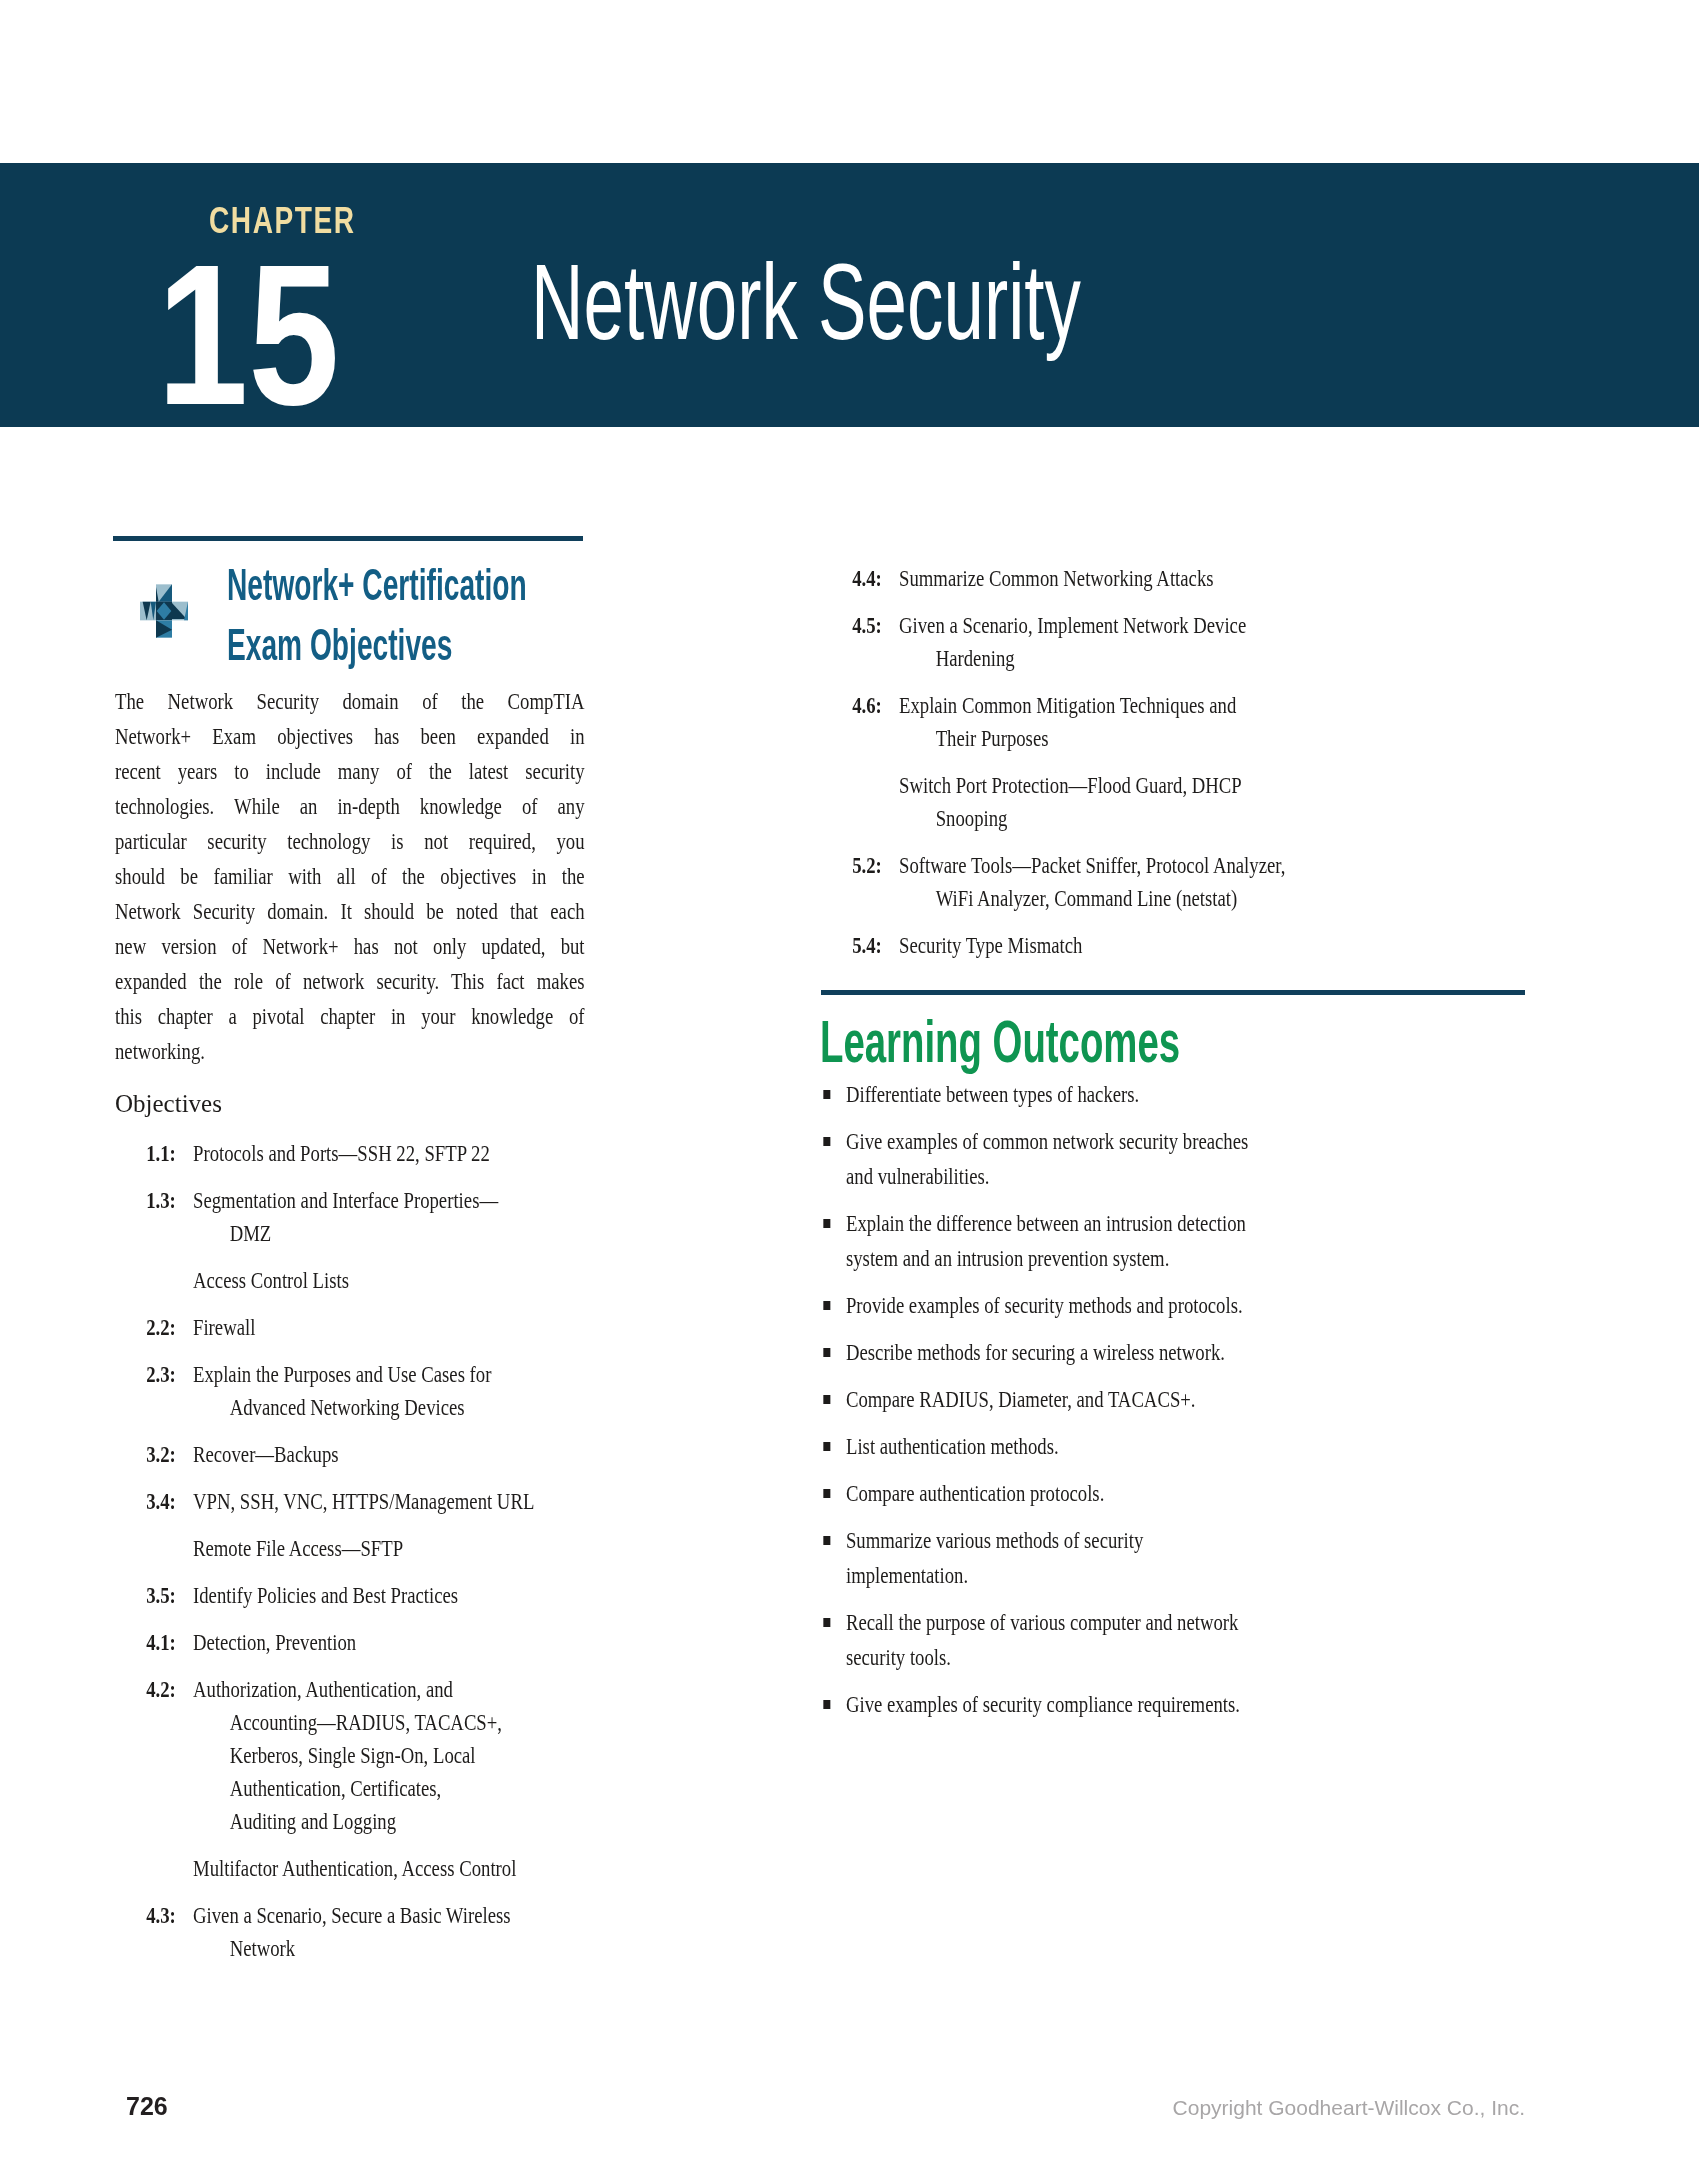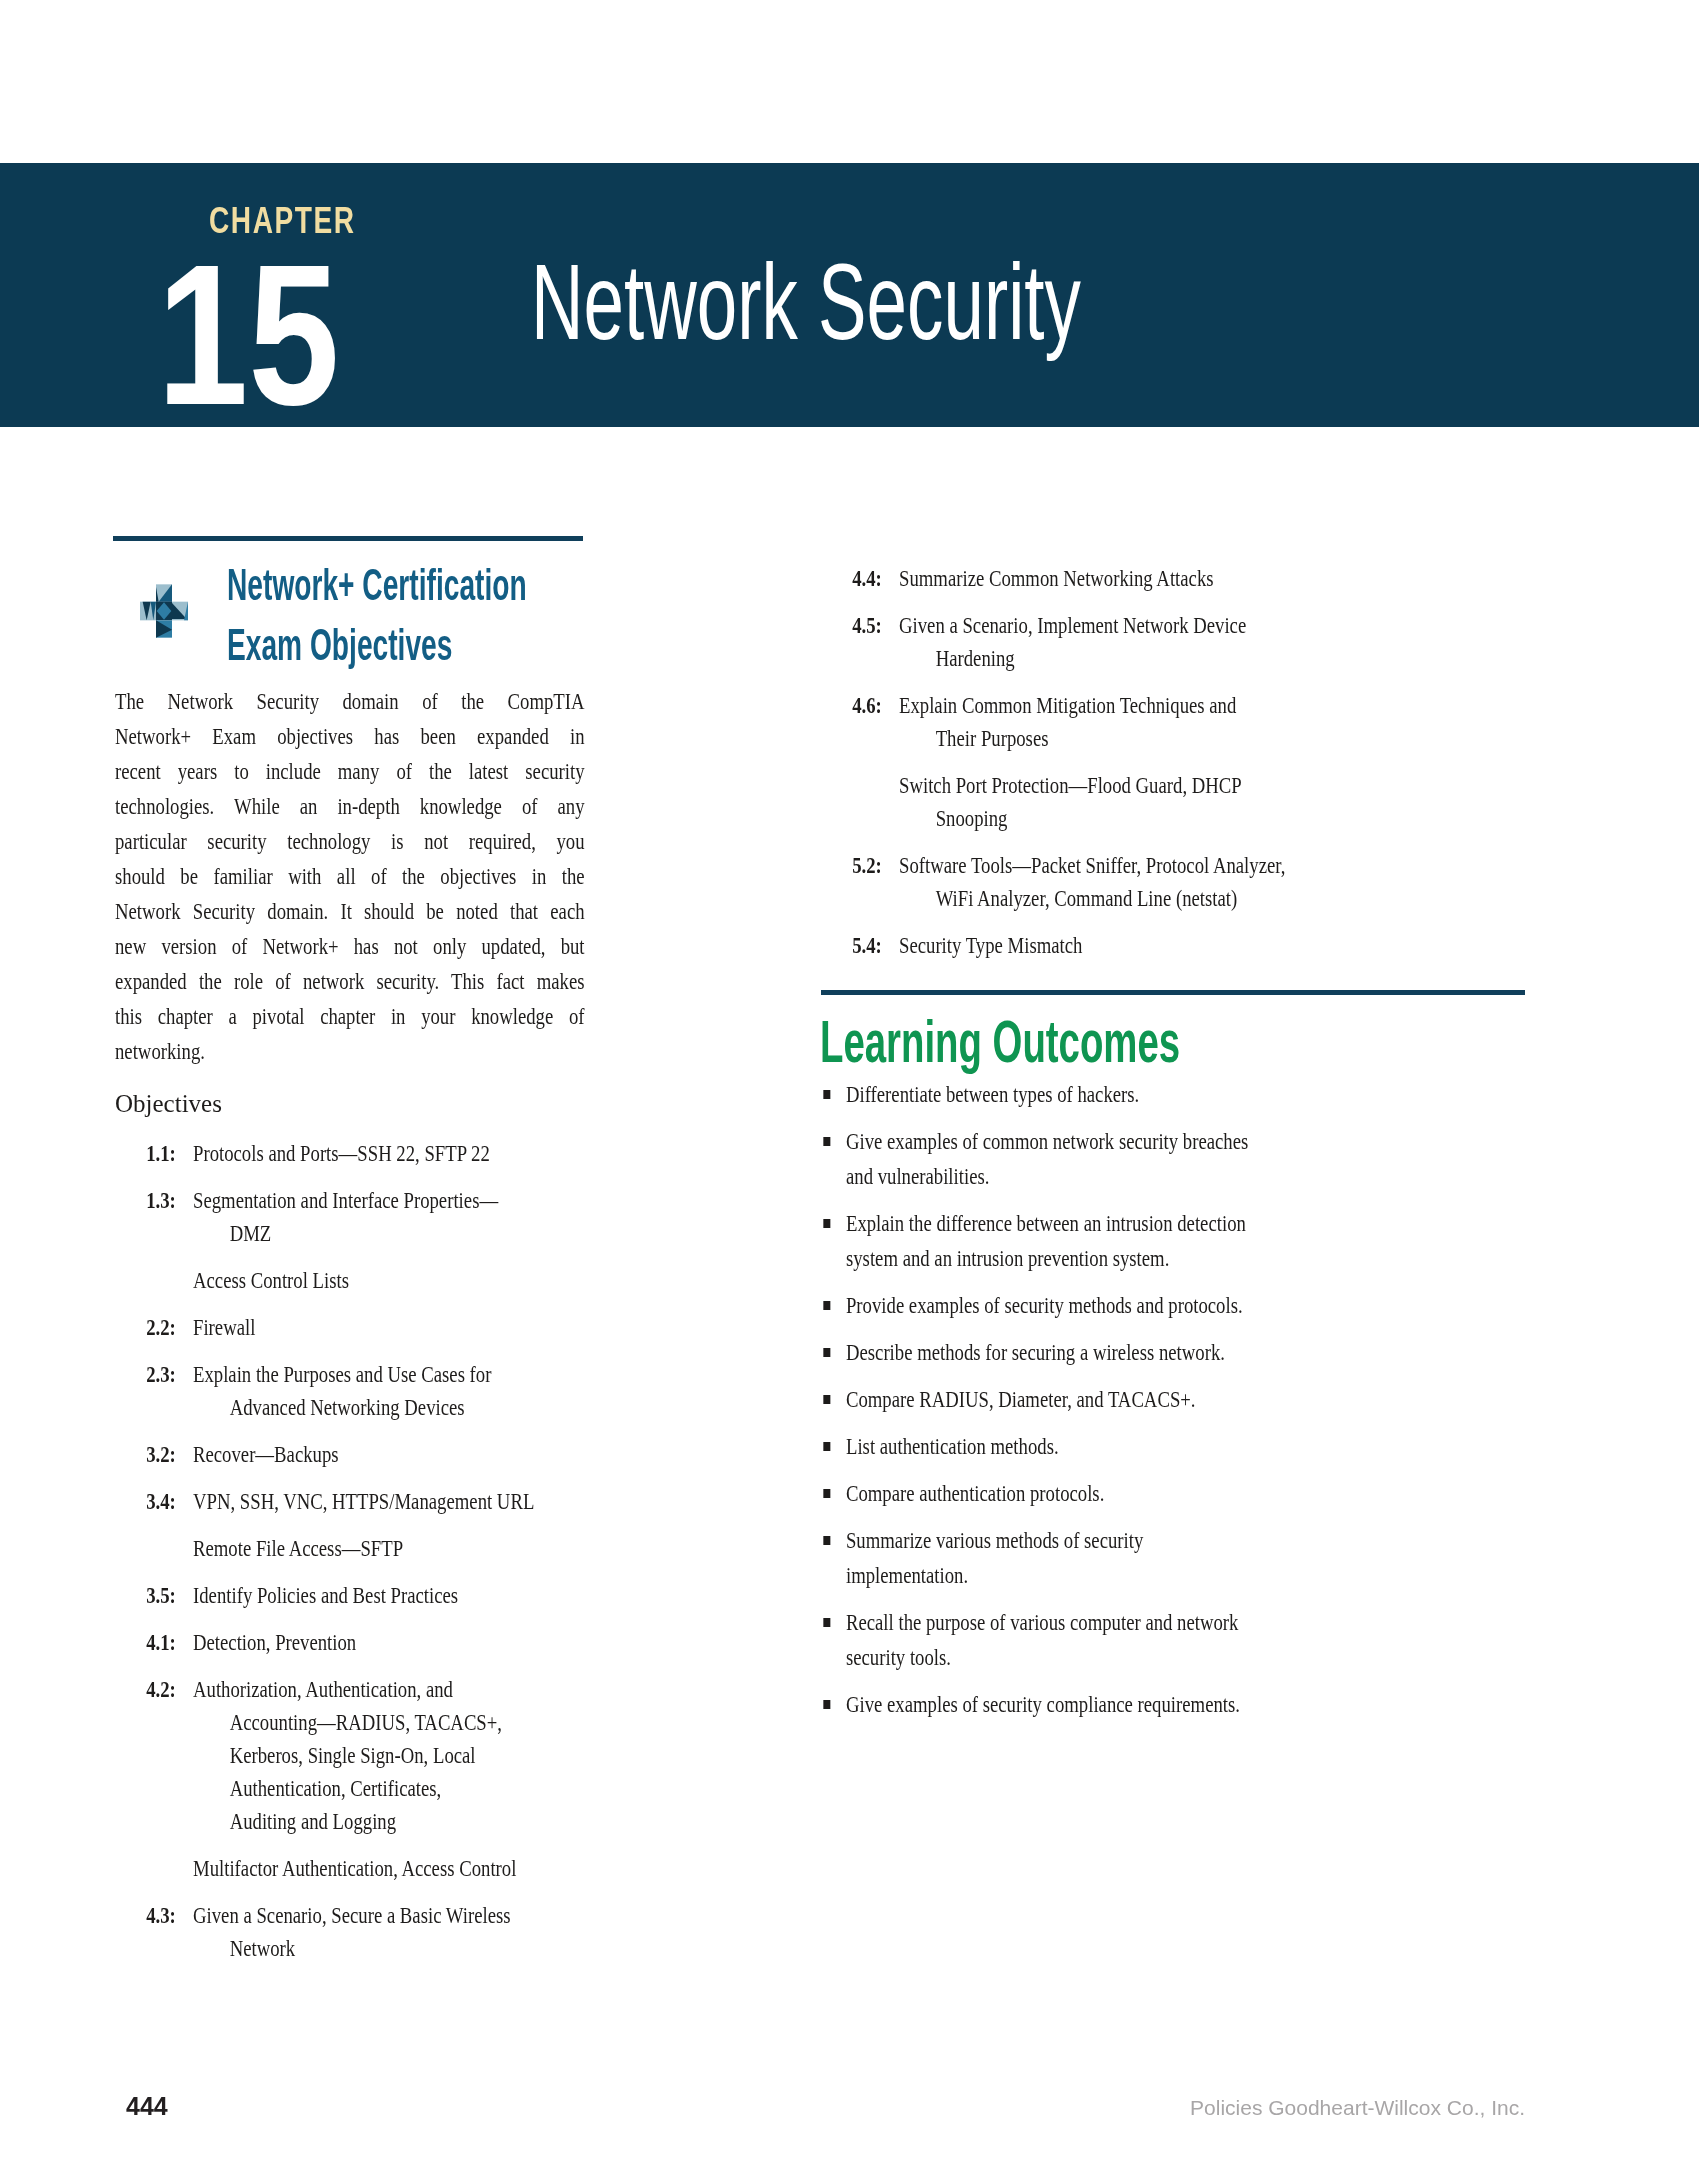--- a/index.html
+++ b/index.html
@@ -345,14 +345,14 @@
     </div>
 
     <div class="lo">
       <div class="lo-bullet"></div>
       <div class="lo-text">
         <div>Give examples of security compliance requirements.</div>
       </div>
     </div>
   </div>
 
-<div class="abs page-number">444</div>
-<div class="abs copyright">Policies Goodheart-Willcox Co., Inc.</div>
+<div class="abs page-number">726</div>
+<div class="abs copyright">Copyright Goodheart-Willcox Co., Inc.</div>
 
 </body></html>

